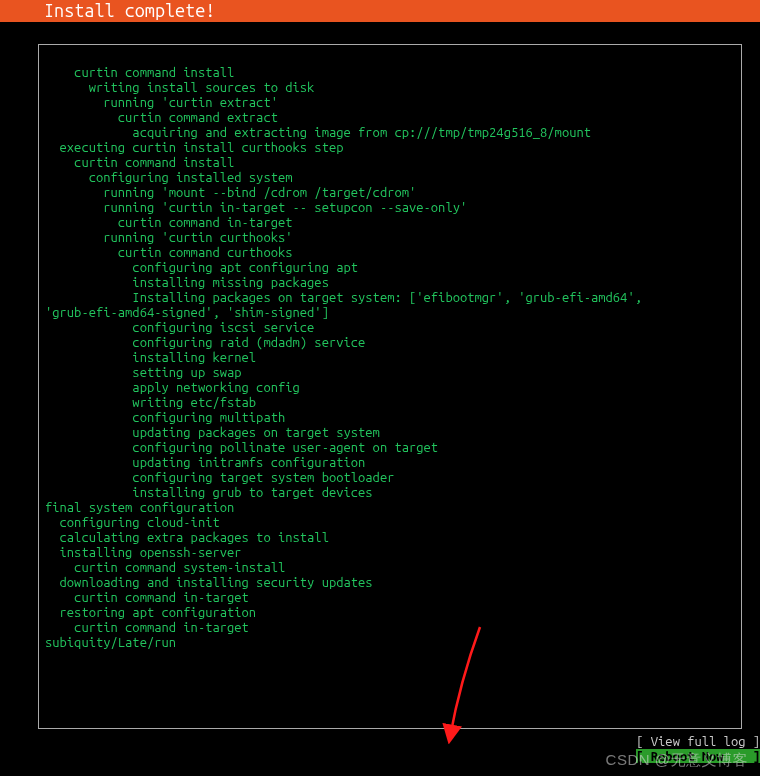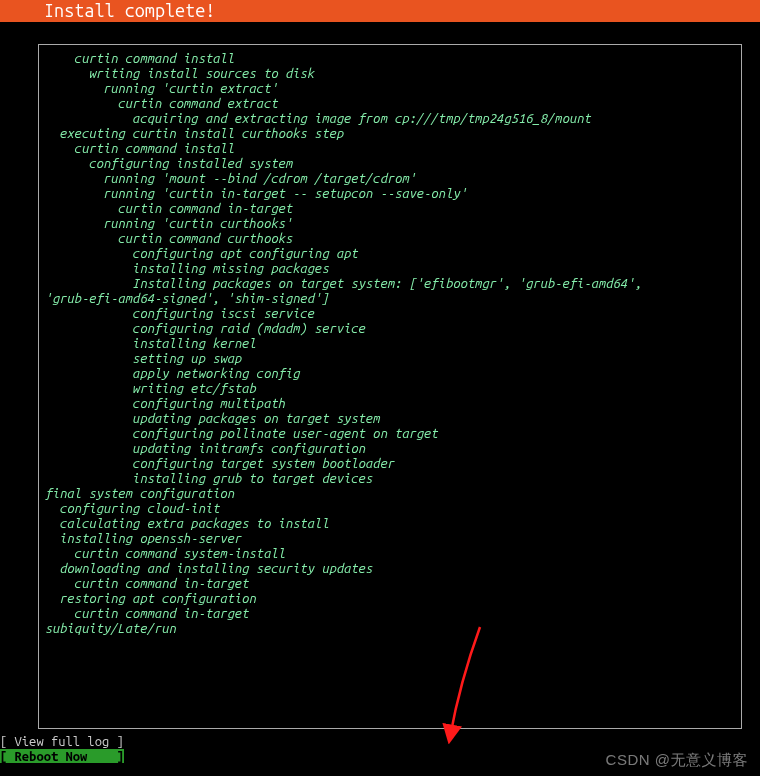--- a/index.html
+++ b/index.html
@@ -32,33 +32,32 @@
     height: calc(100% - 22px);
     background: #000;
   }
   .log-box {
     position: absolute;
     left: 38px;
     top: 22px;
     right: 18px;
     height: 685px;
     border: 1px solid #aaa;
-    padding: 6px 6px;
-    color: #86efac;
+    padding: 20px 6px;
+    color: #22c55e;
     white-space: pre;
     line-height: 15px;
     overflow: hidden;
-    font-style: italic;
   }
   .buttons {
     position: absolute;
     left: 0;
     right: 0;
     top: 712px;
-    text-align: left;
+    text-align: right;
     line-height: 15px;
   }
   .btn {
     display: inline-block;
     font-family: inherit;
     white-space: pre;
   }
   .btn .bracket { color: #ccc; }
   .btn .label { color: #ccc; }
   .btn.active .label { background: #2a9b2a; color: #000; }

